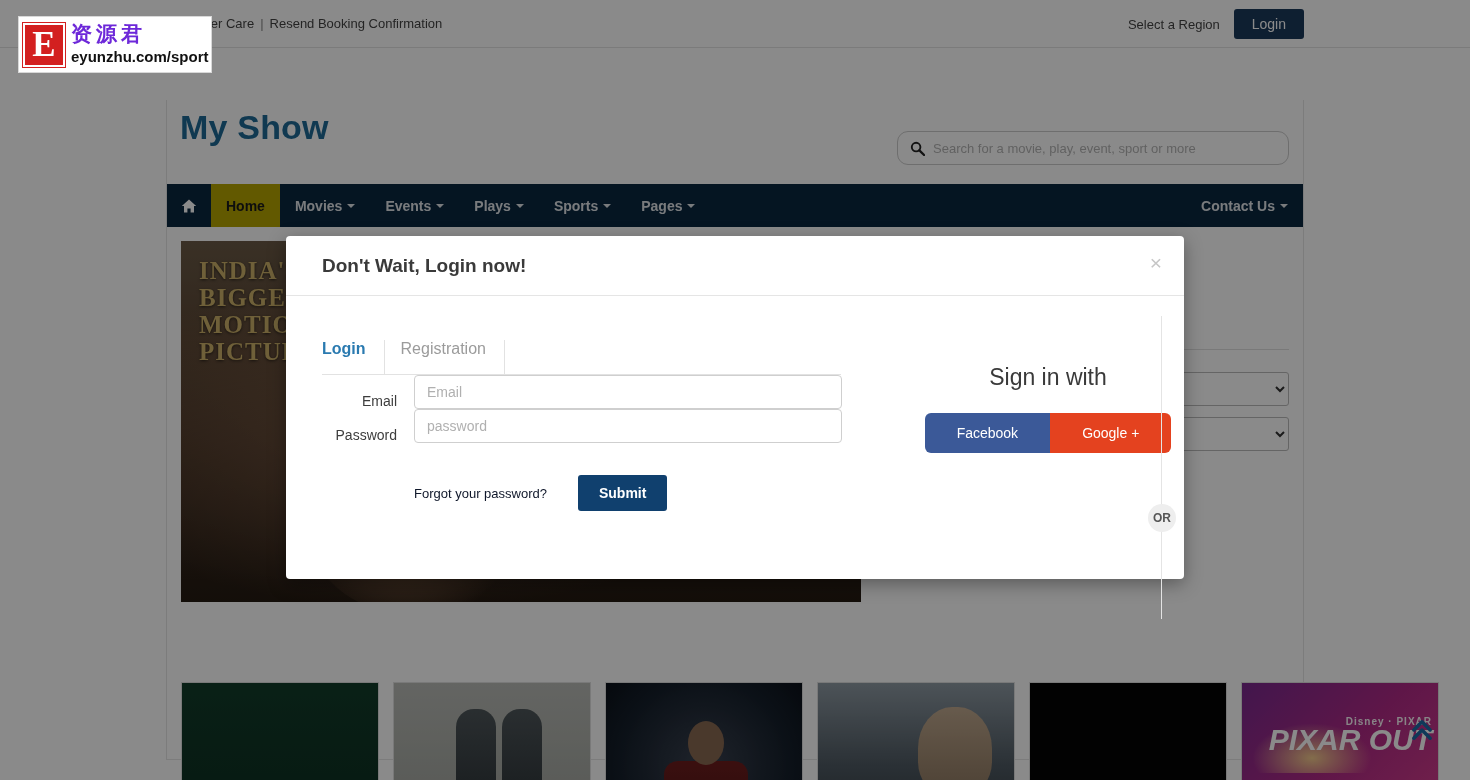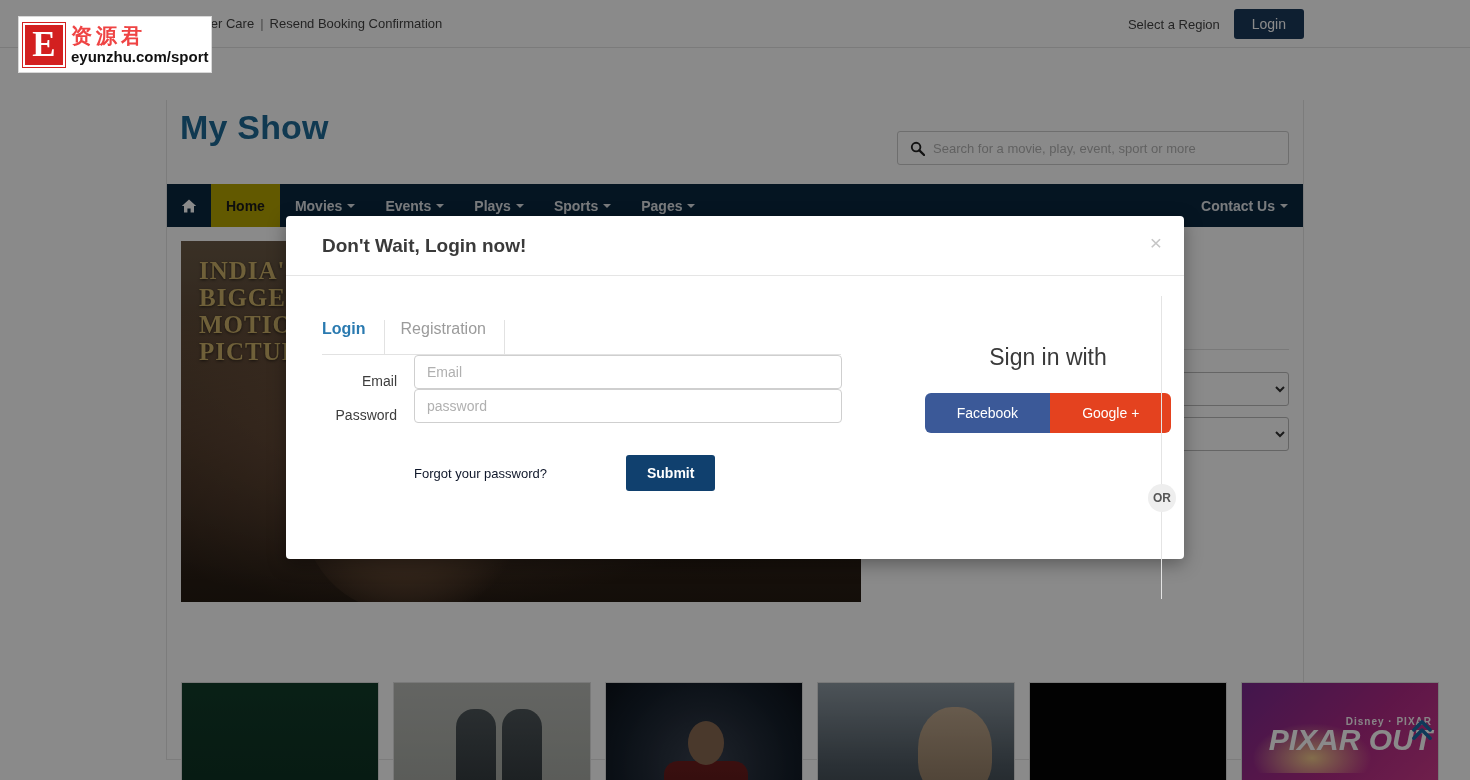--- a/index.html
+++ b/index.html
@@ -94,21 +94,21 @@
     color: #1f6a96;
     letter-spacing: 0.2px;
   }
   .searchbox {
     position: absolute;
     right: 14px;
     top: 31px;
     width: 392px;
     height: 34px;
     border: 1px solid #ccc;
-    border-radius: 3px;
+    border-radius: 11px;
     display: flex;
     align-items: center;
     background: #fff;
   }
   .searchbox svg { margin: 0 8px 0 12px; flex: 0 0 auto; }
   .searchbox input {
     border: none;
     outline: none;
     flex: 1;
     font-size: 13px;
@@ -317,21 +317,21 @@
   
   #overlay {
     position: absolute;
     inset: 0;
     background: rgba(0,0,0,0.46);
     z-index: 50;
   }
   #modal {
     position: absolute;
     left: 286px;
-    top: 216px;
+    top: 236px;
     width: 898px;
     background: #ffffff;
     border-radius: 4px;
     box-shadow: 0 5px 18px rgba(0,0,0,0.35);
     z-index: 60;
   }
   .modal-header {
     position: relative;
     padding: 19px 20px 18px 36px;
     border-bottom: 1px solid #e5e5e5;
@@ -423,21 +423,20 @@
   .submit-btn {
     background: #10406e;
     color: #ffffff;
     border: none;
     border-radius: 3px;
     padding: 10px 21px;
     font-size: 14px;
     font-weight: bold;
     cursor: pointer;
     font-family: "Liberation Sans", sans-serif;
-    margin-left: 48px;
   }
 
   
   .or-divider {
     position: absolute;
     left: 875px;
     top: 20px;
     bottom: -40px;
     width: 1px;
     background: #e4e4e4;
@@ -520,24 +519,24 @@
     display: flex;
     align-items: center;
     justify-content: center;
     border: 2px solid #ffffff;
     outline: 1px solid #d32020;
     flex: 0 0 auto;
     margin-right: 6px;
   }
   .wm-right { line-height: 1.05; }
   .wm-cn {
-    font-family: Liberation Sans, sans-serif;
+    font-family: Liberation Mono, monospace;
     font-size: 21px;
     font-weight: bold;
-    color: #ef4444;
+    color: #6d28d9;
     letter-spacing: 4px;
   }
   .wm-url {
     font-family: "Liberation Sans", sans-serif;
     font-size: 15px;
     font-weight: bold;
     color: #111;
     margin-top: 2px;
   }
 </style>

